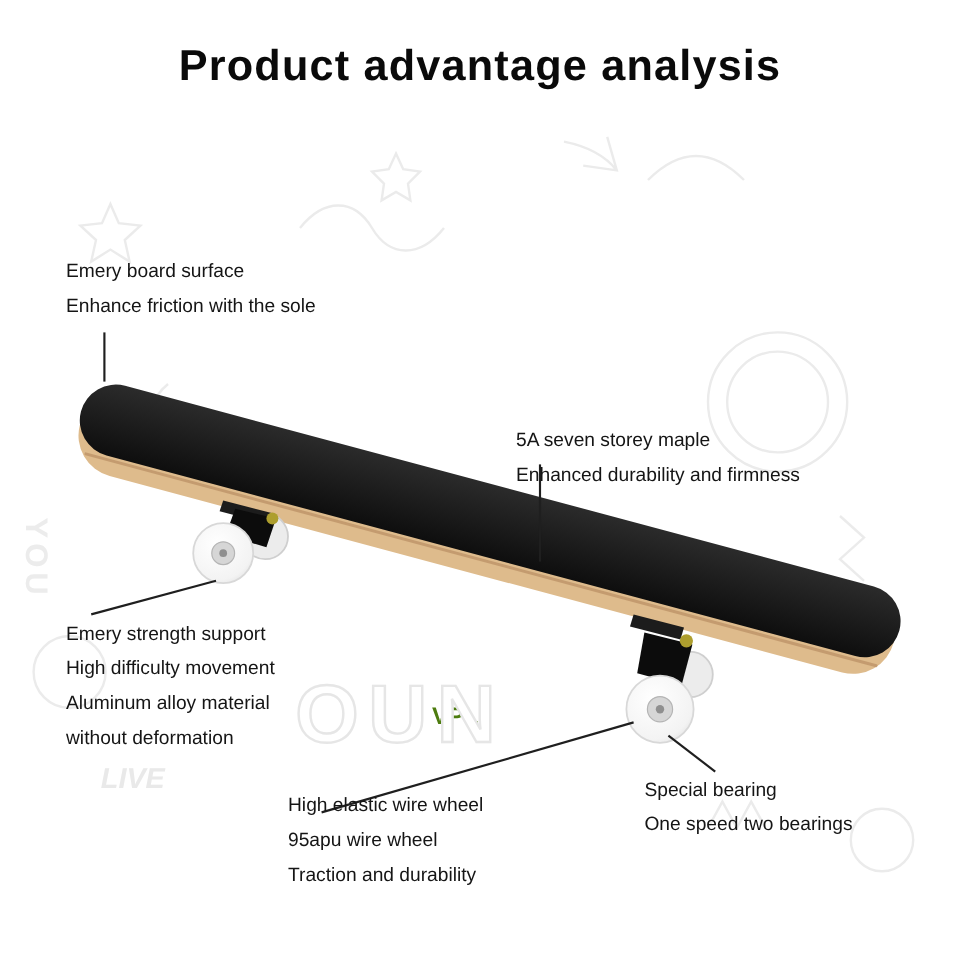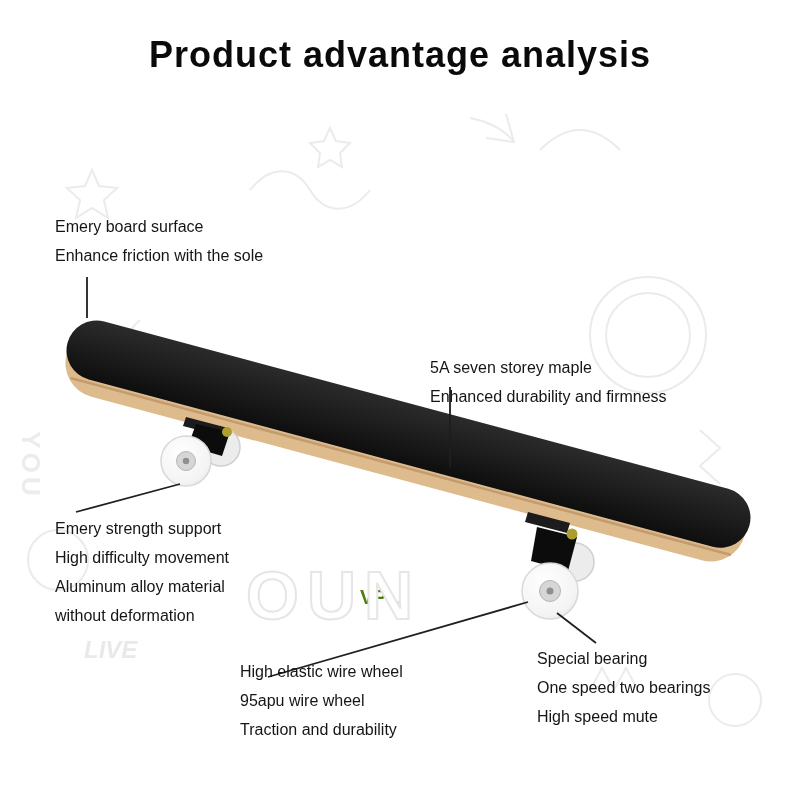--- a/index.html
+++ b/index.html
@@ -135,14 +135,13 @@
 
 <div class="callout c-wheel">
   <div>High elastic wire wheel</div>
   <div>95apu wire wheel</div>
   <div>Traction and durability</div>
 </div>
 
 <div class="callout c-bearing">
   <div>Special bearing</div>
   <div>One speed two bearings</div>
-  <div>High speed mute</div>
 </div>
 
 </body></html>

